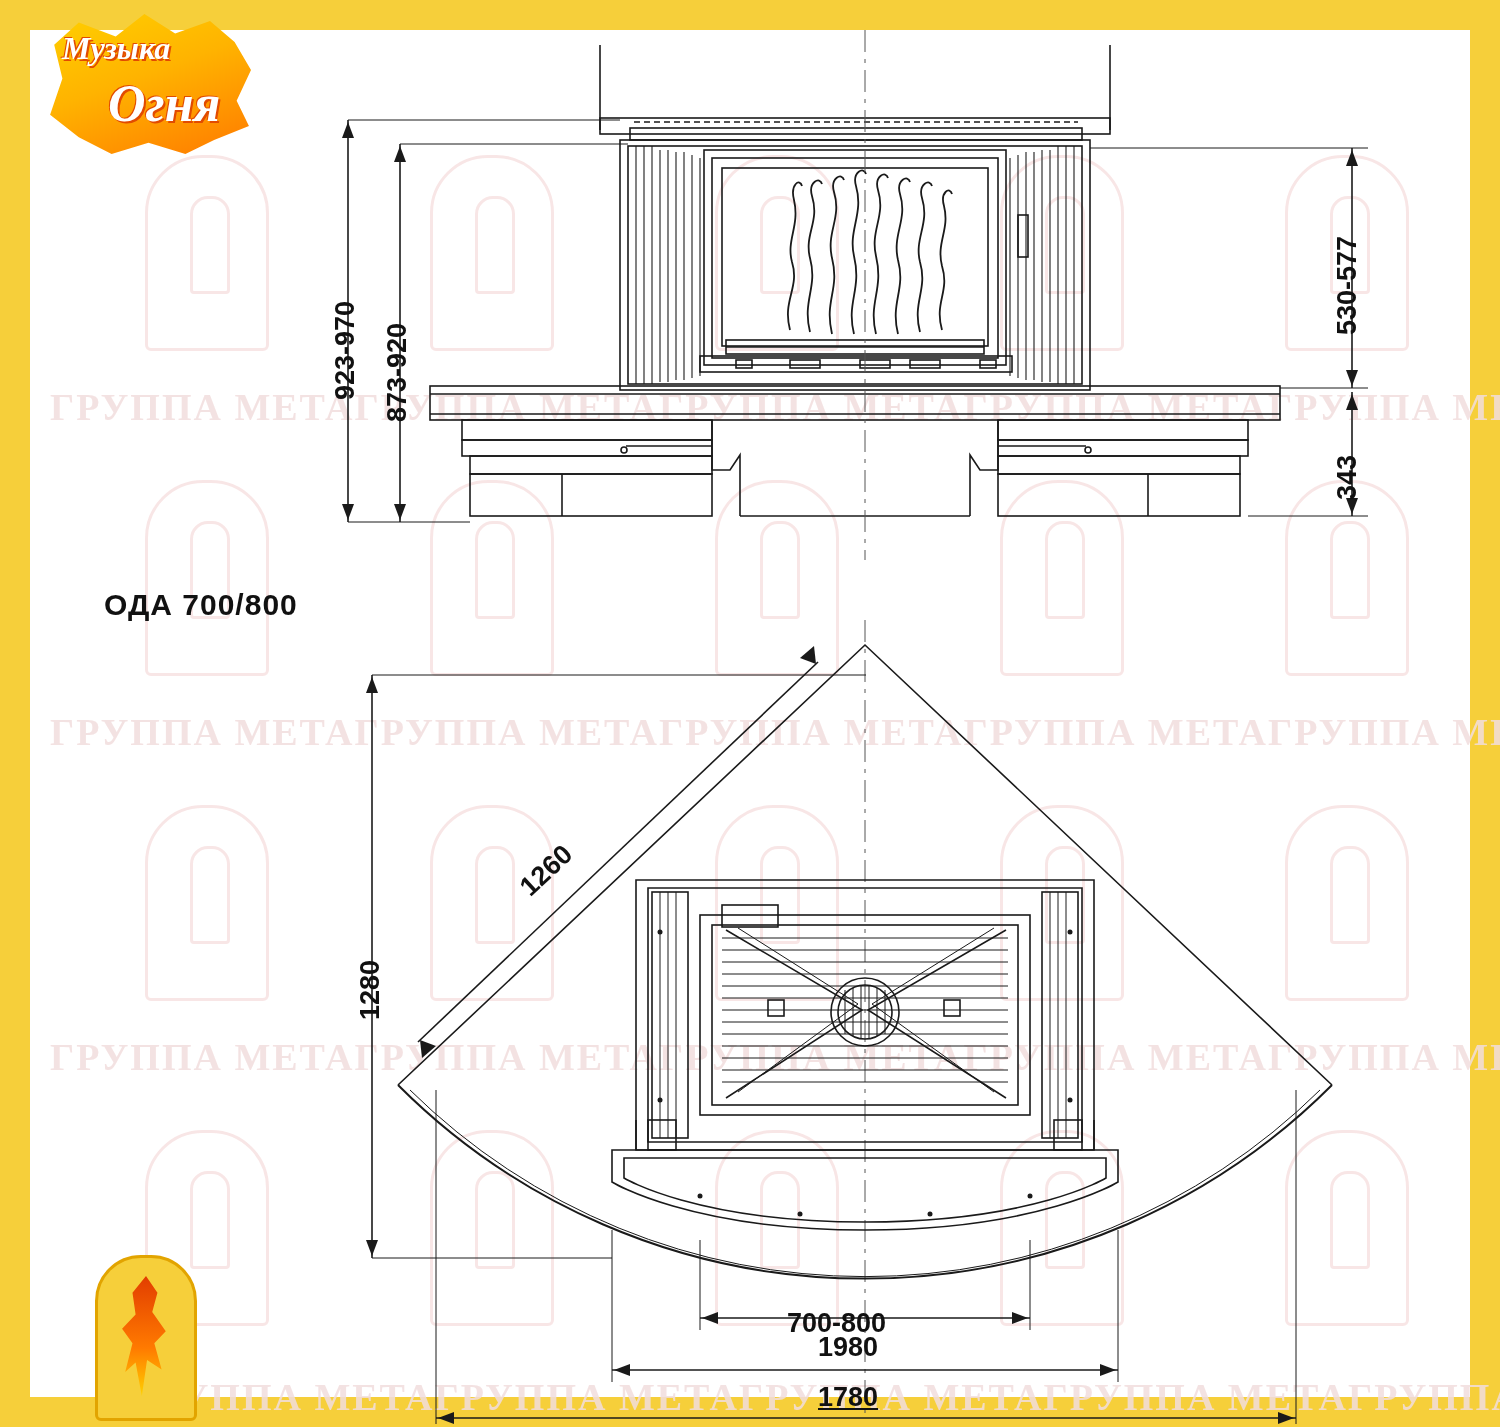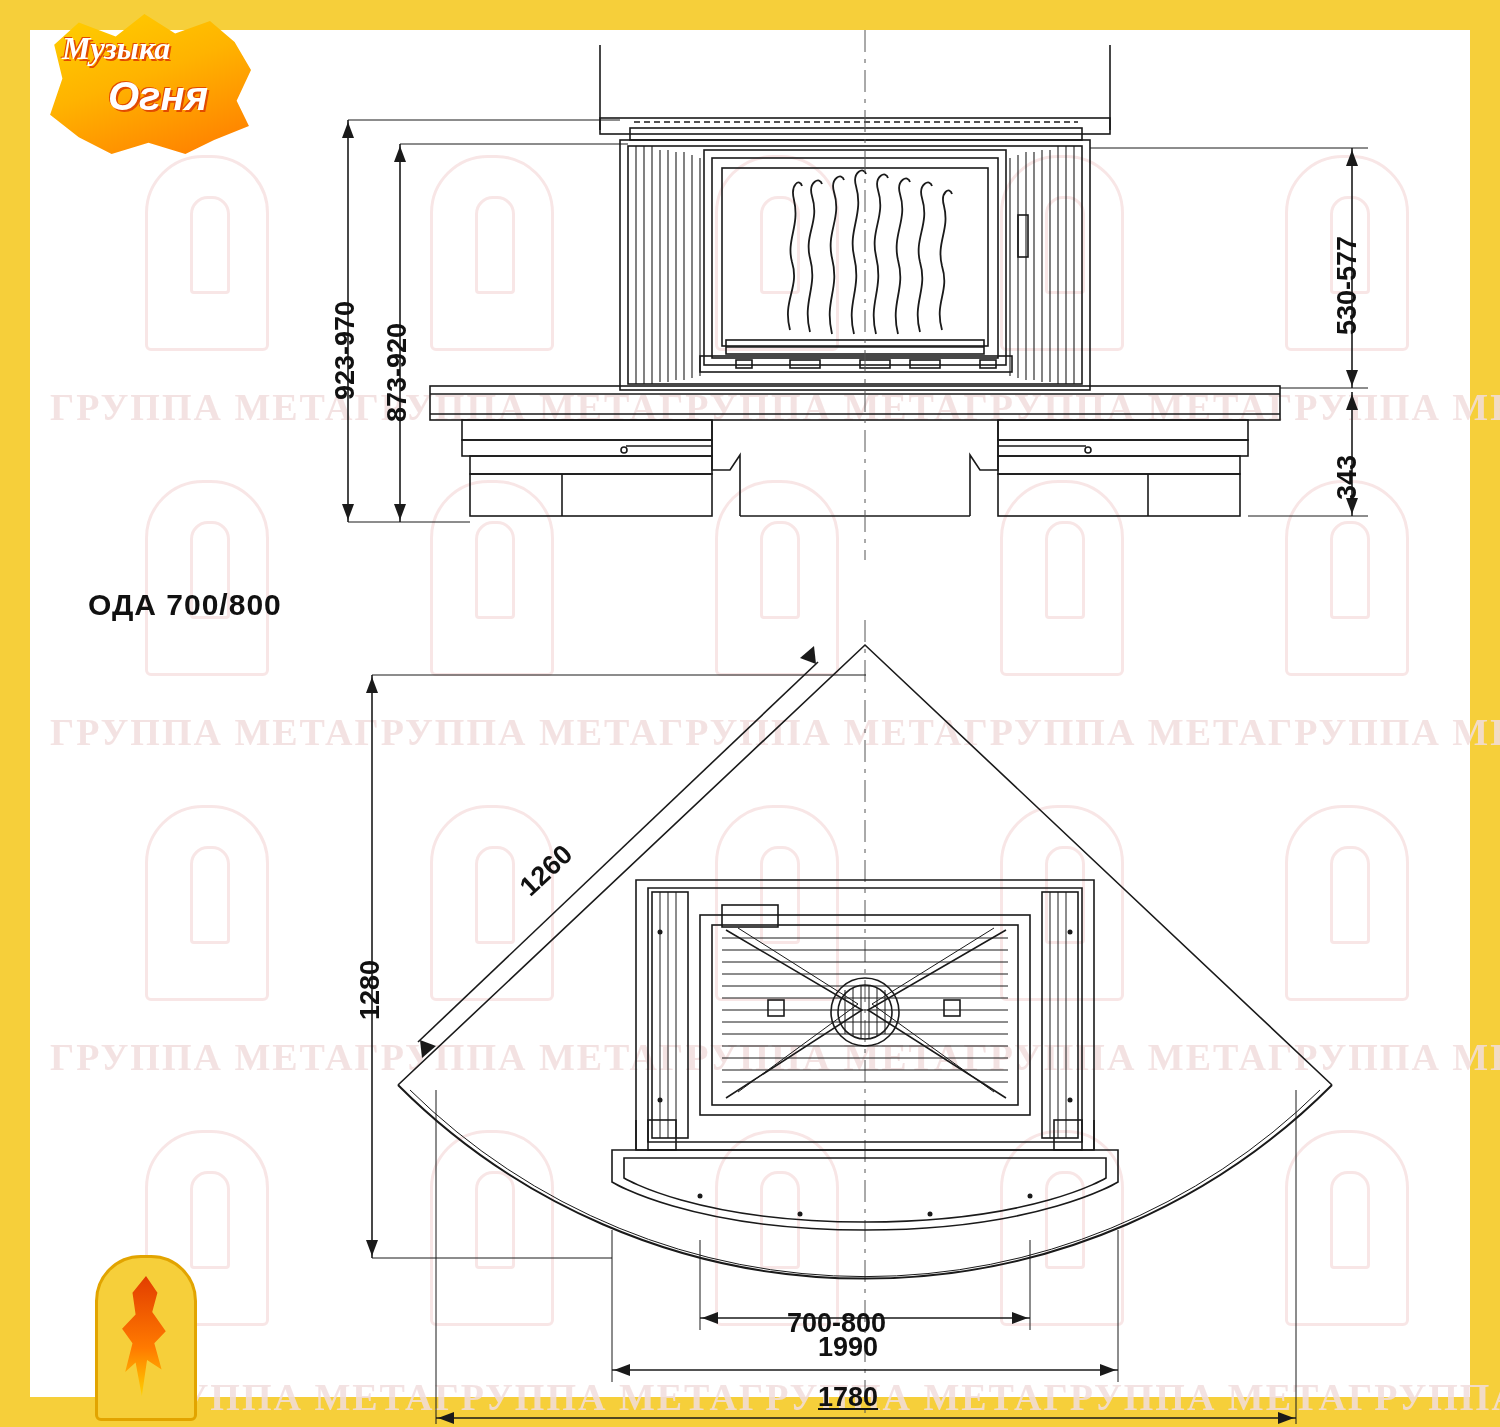--- a/index.html
+++ b/index.html
@@ -23,37 +23,37 @@
 
   
   .logo{position:absolute;left:36px;top:8px;width:230px;height:160px;}
   .logo .burst{position:absolute;left:10px;top:6px;width:205px;height:140px;
       background:linear-gradient(160deg,#ffd000 0%,#ffb300 45%,#ff7a00 100%);
       clip-path:polygon(4% 22%,16% 6%,34% 16%,48% 0%,63% 14%,80% 5%,92% 20%,100% 40%,
                         93% 62%,99% 80%,82% 90%,68% 100%,50% 92%,32% 100%,16% 88%,2% 72%,8% 46%);}
   .logo .word1{position:absolute;left:26px;top:22px;font-family:"Liberation Serif",serif;
       font-style:italic;font-weight:bold;font-size:32px;color:#ffffff;
       text-shadow:2px 2px 0 #e24b00,-1px -1px 0 #e24b00;}
-  .logo .word2{position:absolute;left:72px;top:66px;font-family:Liberation Sans, sans-serif;
-      font-style:italic;font-weight:bold;font-size:40px;color:#ffffff;
+  .logo .word2{position:absolute;left:72px;top:66px;font-family:Liberation Serif, serif;
+      font-style:italic;font-weight:bold;font-size:52px;color:#ffffff;
       text-shadow:2px 2px 0 #e24b00,-1px -1px 0 #e24b00;}
 
   
   .emblem{position:absolute;left:95px;top:1255px;width:96px;height:160px;
       background:#f6cf3a;border:3px solid #e2a400;border-radius:46px 46px 6px 6px;overflow:hidden;}
   .emblem .fig{position:absolute;left:50%;top:18px;margin-left:-26px;width:52px;height:120px;
       background:linear-gradient(180deg,#e23d00 0%,#ff7a00 60%,#ffd000 100%);
       clip-path:polygon(50% 0%,72% 14%,62% 30%,88% 46%,66% 56%,80% 78%,52% 70%,42% 100%,
                         30% 72%,10% 80%,24% 56%,4% 44%,30% 32%,24% 14%);}
 
   
   .canvas{position:absolute;left:0;top:0;width:1500px;height:1427px;}
   .label{position:absolute;font-family:"Liberation Sans",sans-serif;font-weight:bold;color:#111;}
   .rot{transform-origin:left top;}
-  .title{position:absolute;left:88px;top:588px;font-size:30px;font-weight:bold;
+  .title{position:absolute;left:104px;top:588px;font-size:30px;font-weight:bold;
          letter-spacing:1px;color:#111;font-family:"Liberation Sans",sans-serif;}
   .dim{font-size:27px;}
 </style>
 </head>
 <body>
 
 <div id="page">
 
   <div class="frame-outer"></div>
   <div class="frame-inner"></div>
@@ -308,21 +308,21 @@
   <div class="label dim rot" style="left:330px;top:400px;transform:rotate(-90deg);">923-970</div>
   <div class="label dim rot" style="left:382px;top:422px;transform:rotate(-90deg);">873-920</div>
   <div class="label dim rot" style="left:1332px;top:335px;transform:rotate(-90deg);">530-577</div>
   <div class="label dim rot" style="left:1332px;top:500px;transform:rotate(-90deg);">343</div>
 
   <div class="title">ОДА 700/800</div>
 
   <div class="label dim rot" style="left:355px;top:1020px;transform:rotate(-90deg);">1280</div>
   <div class="label dim rot" style="left:514px;top:880px;transform:rotate(-43deg);">1260</div>
   <div class="label dim" style="left:787px;top:1308px;">700-800</div>
-  <div class="label dim" style="left:818px;top:1332px;">1990</div>
+  <div class="label dim" style="left:818px;top:1332px;">1980</div>
   <div class="label dim" style="left:818px;top:1382px;text-decoration:underline;">1780</div>
 
   <div class="logo">
     <div class="burst"></div>
     <div class="word1">Музыка</div>
     <div class="word2">Огня</div>
   </div>
 
   <div class="emblem">
     <div class="fig"></div>

